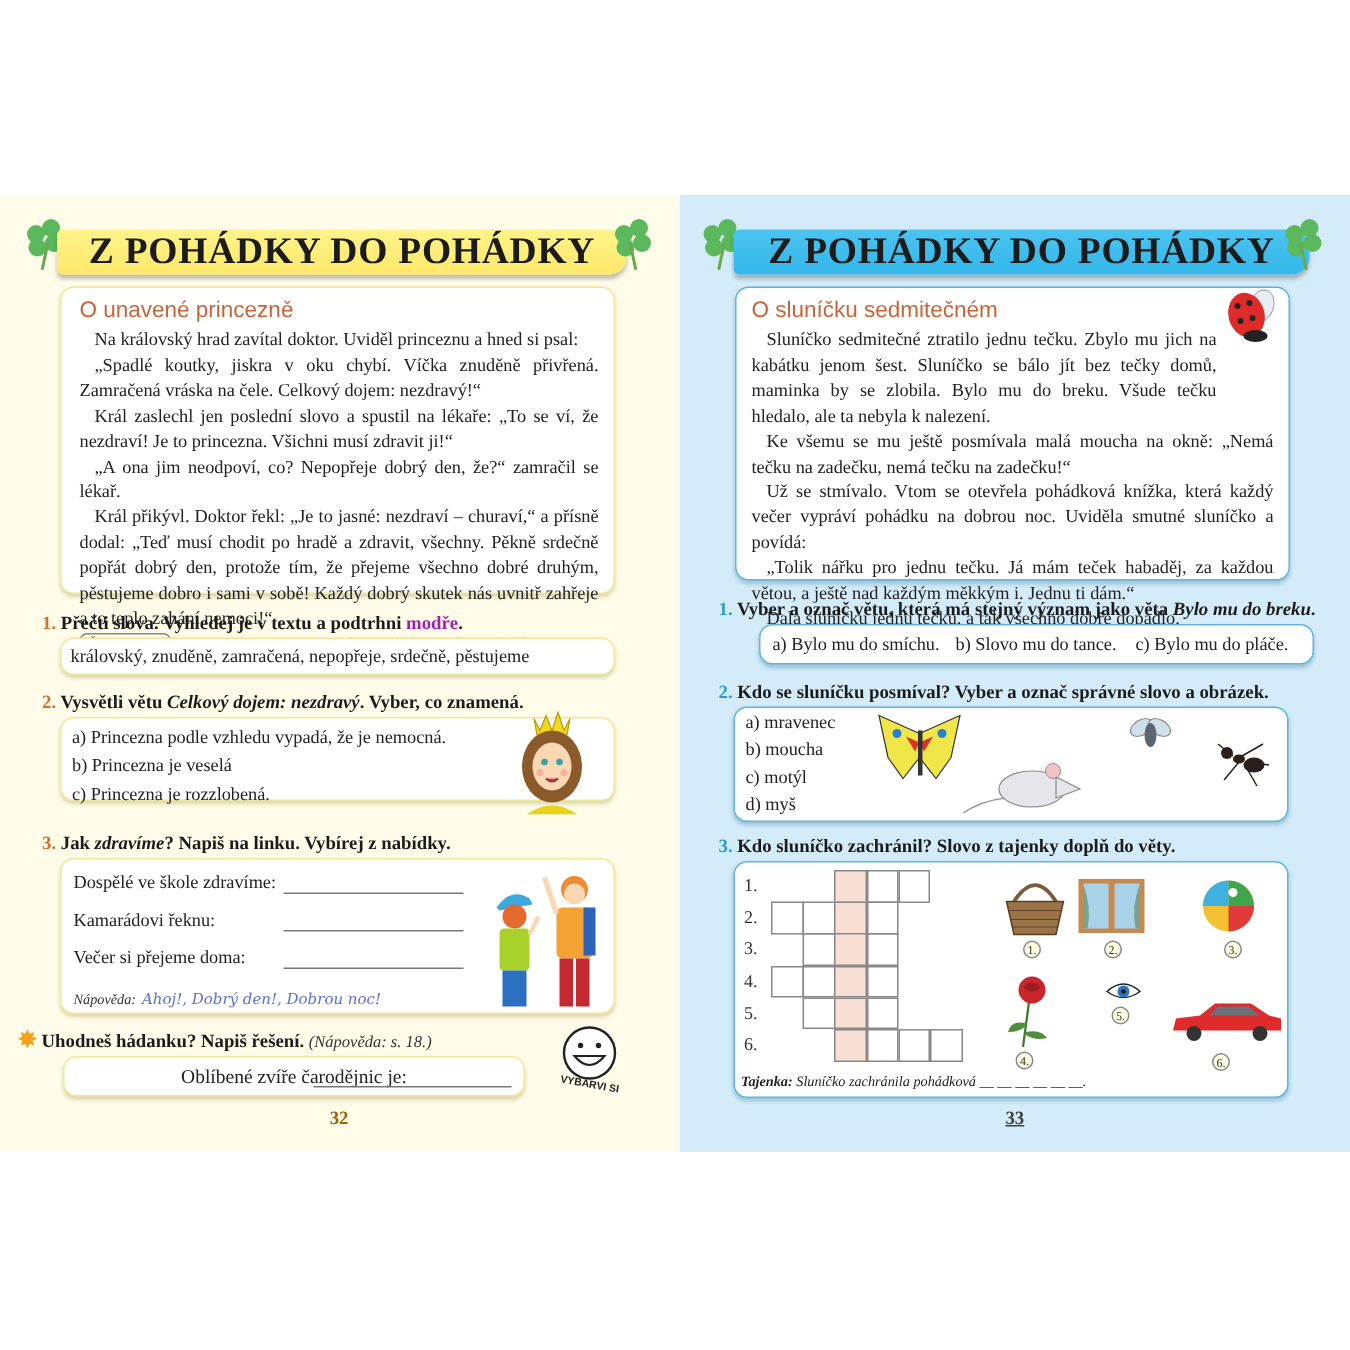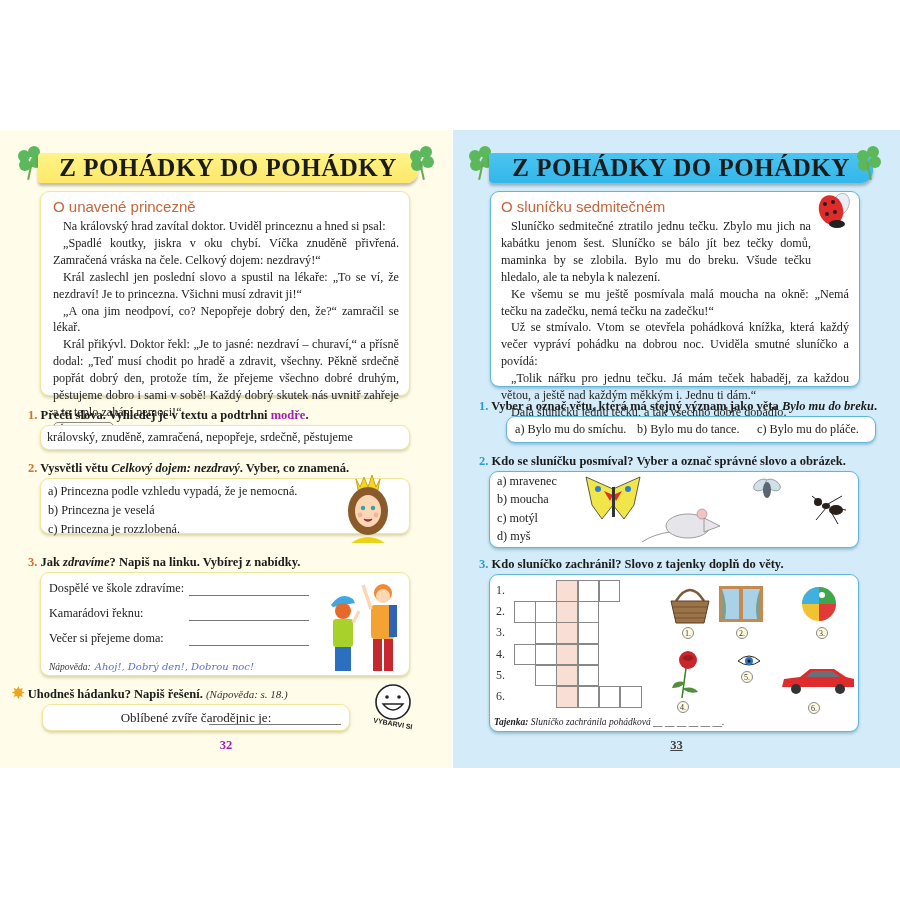--- a/index.html
+++ b/index.html
@@ -37,21 +37,21 @@
   .right .task .num { color: #2a9dcc; }
   .blue-word { color: #a21caf; }
   .it { font-style: italic; }
   .hint-it { font-style: italic; font-weight: normal; font-size: 11px; color: #333; }
 
   .opt { position: absolute; font-size: 12.2px; color: #222; }
   .line { position: absolute; height: 1px; background: #777; }
   .hand { font-family: "DejaVu Serif", serif; font-style: italic; font-size: 10px; color: #5a6fd0; }
 
   .pnum { position: absolute; top: 608px; font-weight: bold; font-size: 12.5px; width: 100%; text-align: center; }
-  .left .pnum { color: #a21caf; font-family: Liberation Serif, serif; }
+  .left .pnum { color: #a16207; font-family: Liberation Serif, serif; }
   .right .pnum { color: #404040; text-decoration: underline; }
 
   .cell { position: absolute; width: 21.5px; height: 21.5px; border: 1px solid #888; }
   .cell.hl { background: #f9ded4; }
   .rowlabel { position: absolute; font-size: 12px; color: #333; }
   .circnum { position: absolute; width: 12px; height: 12px; border: 1px solid #888; border-radius: 50%;
     background: #fffbe0; font-size: 8px; text-align: center; line-height: 11px; color: #333; }
 </style>
 </head>
 <body>
@@ -213,21 +213,21 @@
     </div>
     <div class="source" style="margin-top:2px;">(Zbyněk Malinský: Dům ve Slunečné ulici; upraveno)</div>
   </div>
 
   <div class="task" style="left:26px;top:269px;">
     <span class="num">1.</span>
     <span>Vyber a označ větu, která má stejný význam jako věta </span><span class="it">Bylo mu do breku</span><span>.</span>
   </div>
   <div class="box" style="left:36px;top:286px;width:370px;height:27px;margin-left:17px;">
     <span class="opt" style="left:8px;top:5px;">a) Bylo mu do smíchu.</span>
-    <span class="opt" style="left:130px;top:5px;">b) Bylo mu do tance.</span>
+    <span class="opt" style="left:130px;top:5px;">b) Slovo mu do tance.</span>
     <span class="opt" style="left:250px;top:5px;">c) Bylo mu do pláče.</span>
   </div>
 
   <div class="task" style="left:26px;top:324px;">
     <span class="num">2.</span>
     <span>Kdo se sluníčku posmíval? Vyber a označ správné slovo a obrázek.</span>
   </div>
   <div class="box" style="left:36px;top:341px;width:370px;height:77px;">
     <div class="opt" style="left:7px;top:2px;">a) mravenec</div>
     <div class="opt" style="left:7px;top:20px;">b) moucha</div>

